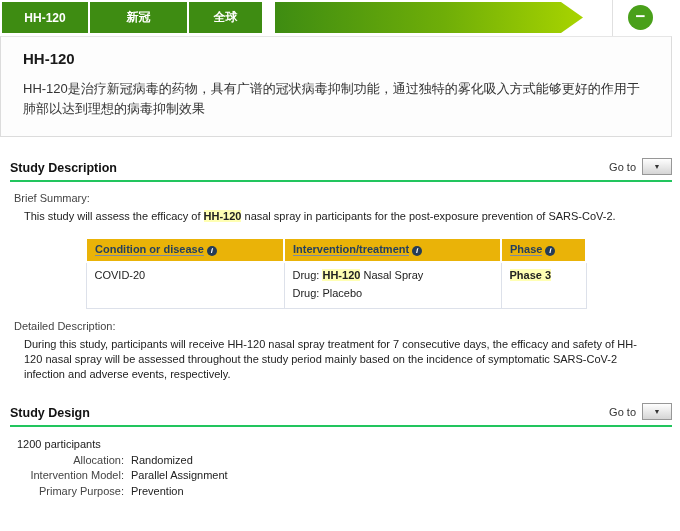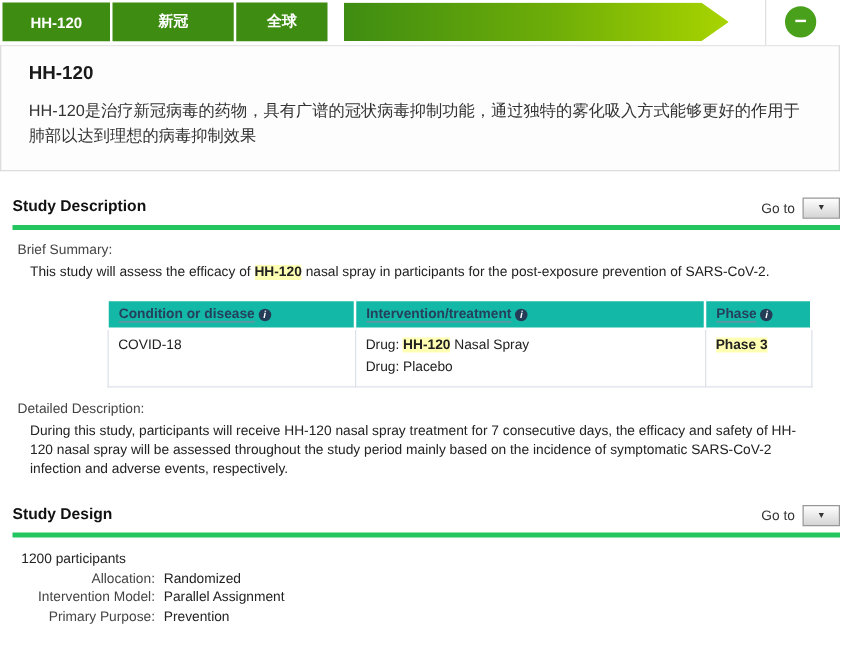--- a/index.html
+++ b/index.html
@@ -43,22 +43,22 @@
     border: 1px solid #dcdcdc; border-top: 1px solid #e6e6e6;
     background: #fdfdfd;
     padding: 13px 22px 0 22px;
   }
   .overview-title { font-size: 15px; font-weight: bold; color: #1a1a1a; margin: 0 0 12px 0; }
   .overview-desc { font-size: 13px; color: #333; margin: 0; line-height: 20px; }
 
   
   .section { margin: 0 8px 0 10px; }
   .section-head {
-    display: flex; justify-content: space-between; 
-    border-bottom: 4px solid #22c55e; padding-bottom: 5px; margin-top: 21px;
+    display: flex; justify-content: space-between; align-items: flex-end;
+    border-bottom: 2px solid #22c55e; padding-bottom: 5px; margin-top: 21px;
   }
   .section-title { font-size: 12.5px; font-weight: bold; color: #111; margin: 0; }
   .goto { display: flex; align-items: center; gap: 6px; font-size: 11px; color: #333; }
   .goto-btn {
     width: 30px; height: 17px; border: 1px solid #979797; cursor: pointer;
     background: linear-gradient(#fefefe, #d5d5d5);
     display: flex; align-items: center; justify-content: center; padding: 0;
   }
   .goto-arrow { font-size: 7px; color: #333; line-height: 1; }
 
@@ -66,28 +66,28 @@
   .para { font-size: 11px; color: #222; margin: 0 0 0 14px; line-height: 15px; max-width: 630px; }
 
   .hl { background: #ffffb3; font-weight: bold; }
 
   
   .ct-table {
     border-collapse: collapse; margin: 13px 0 11px 75px;
     font-size: 11px; border: 1px solid #ccd2de; background: #fff;
   }
   .ct-table th {
-    background: #14b8a6; color: #25405e; font-weight: bold; text-align: left;
+    background: #eab308; color: #25405e; font-weight: bold; text-align: left;
     padding: 4px 8px 5px 8px; border: 2px solid #ffffff;
   }
   .ct-table td {
     border: 1px solid #dde1ea; padding: 6px 8px 9px 8px; vertical-align: top;
   }
   .col-condition { width: 198px; }
-  .col-intervention { width: 280px; }
+  .col-intervention { width: 217px; }
   .col-phase { width: 85px; }
   .th-link { border-bottom: 1px solid #7c8ba3; cursor: pointer; }
   .iv-line { margin: 0 0 6px 0; }
   .iv-line:last-child { margin: 0; }
 
   .info-icon {
     display: inline-block; width: 10px; height: 10px; border-radius: 50%;
     background: #253c57; color: #fff; font-size: 8px; font-weight: bold;
     text-align: center; line-height: 10px; margin-left: 3px;
     vertical-align: 0px; cursor: pointer; font-style: italic;
@@ -142,21 +142,21 @@
         <th class="col-intervention">
           <span class="th-link">Intervention/treatment</span><span class="info-icon">i</span>
         </th>
         <th class="col-phase">
           <span class="th-link">Phase</span><span class="info-icon">i</span>
         </th>
       </tr>
     </thead>
     <tbody>
       <tr>
-        <td>COVID-18</td>
+        <td>COVID-20</td>
         <td>
           <p class="iv-line"><span>Drug: </span><span class="hl">HH-120</span><span> Nasal Spray</span></p>
           <p class="iv-line">Drug: Placebo</p>
         </td>
         <td><span class="hl">Phase 3</span></td>
       </tr>
     </tbody>
   </table>
 
   <div class="sub-label">Detailed Description:</div>

